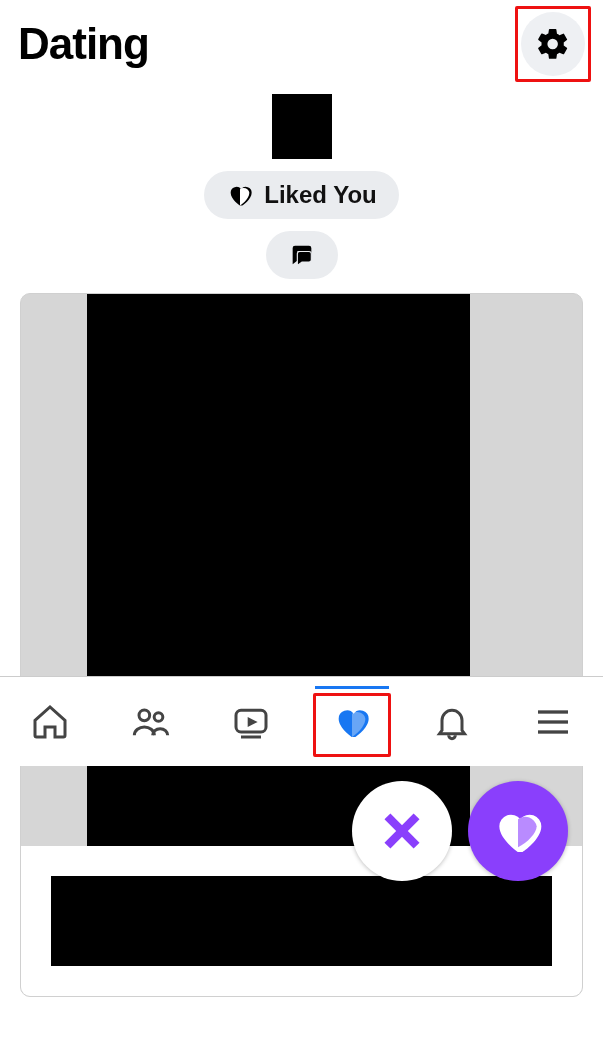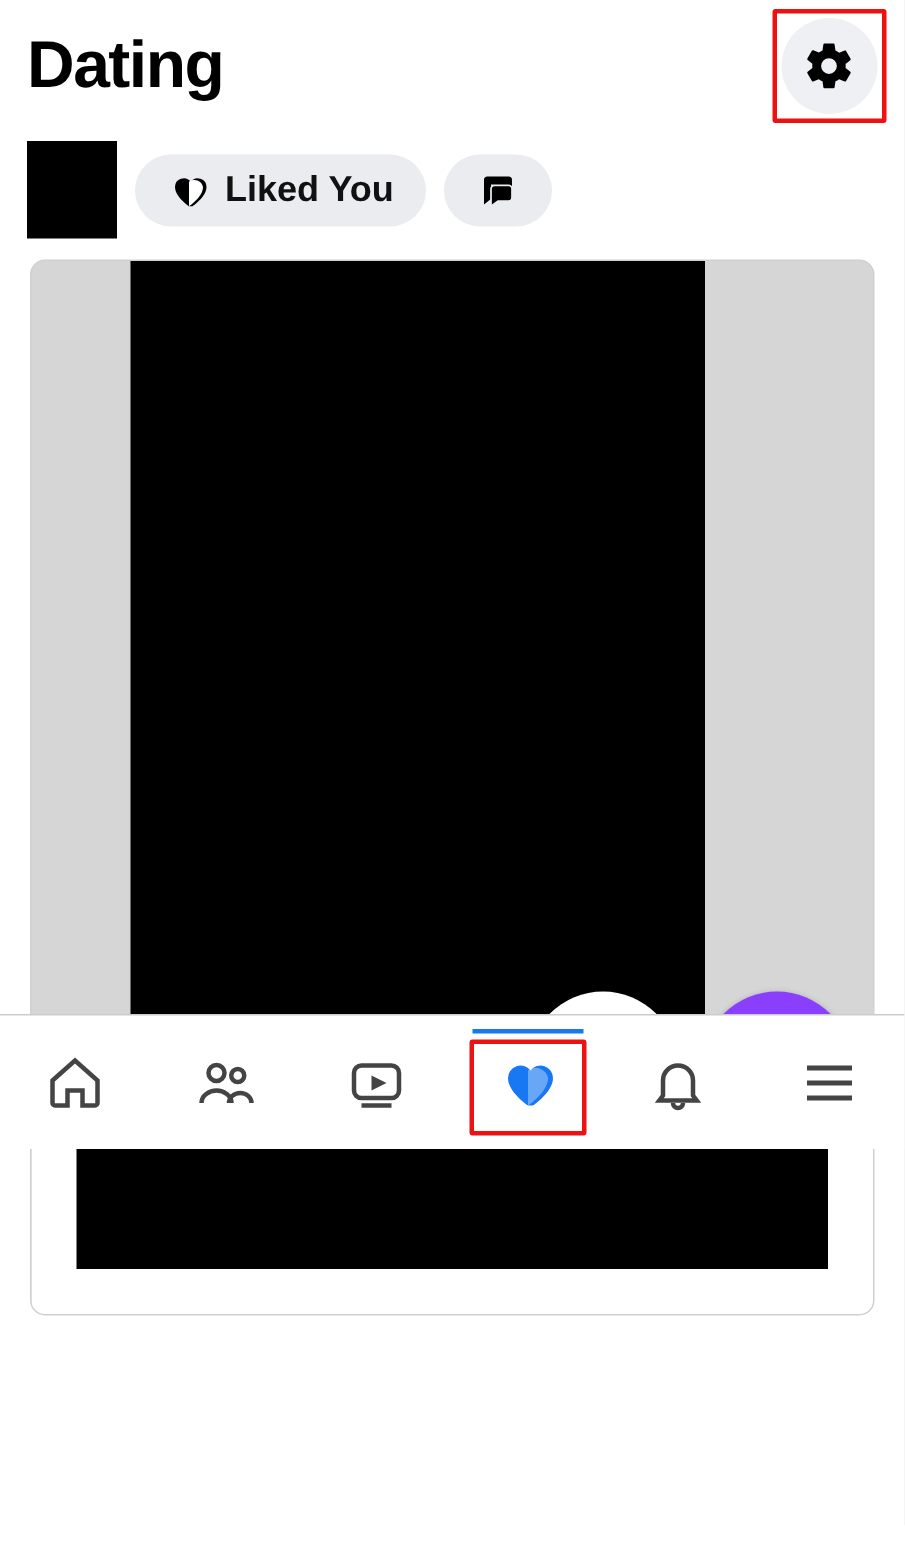--- a/index.html
+++ b/index.html
@@ -7,21 +7,21 @@
   .screen { width: 603px; height: 766px; position: relative; display: flex; flex-direction: column; }
 
   
   .header { display: flex; align-items: center; justify-content: space-between; padding: 12px 18px 0 18px; }
   .title { font-size: 44px; font-weight: 800; letter-spacing: -1px; }
   .settings-wrap { position: relative; }
   .settings-btn { width: 64px; height: 64px; border-radius: 50%; background: #eef0f3; display: flex; align-items: center; justify-content: center; color:#000; }
   .settings-highlight { position: absolute; top: -6px; left: -6px; width: 76px; height: 76px; border: 3px solid #e11; border-radius: 2px; pointer-events:none; }
 
   
-  .chip-row { display: flex; align-items: center; gap: 12px; padding: 18px 18px 14px 18px; }
+  .chip-row { display: flex; align-items: center; gap: 12px; padding: 18px 18px 14px 18px; flex-direction: column; }
   .avatar-sq { width: 60px; height: 65px; background: #000; }
   .chip { display: inline-flex; align-items: center; gap: 10px; background: #eaecef; border-radius: 999px; padding: 10px 22px; font-size: 24px; font-weight: 700; color:#111; }
   .chip svg { width: 28px; height: 28px; }
 
   
   .card-area { padding: 0 20px; }
   .card { position: relative; width: 563px; height: 704px; border: 1px solid #d0d0d0; border-radius: 10px; background: #d6d6d6; overflow: hidden; }
   .card-photo { position: absolute; top: 0; left: 66px; width: 383px; height: 568px; background: #000; }
   .card-footer { position: absolute; left: 0; right: 0; bottom: 0; height: 150px; background: #fff; }
   .name-block { position: absolute; left: 30px; right: 30px; bottom: 30px; height: 90px; background: #000; }

